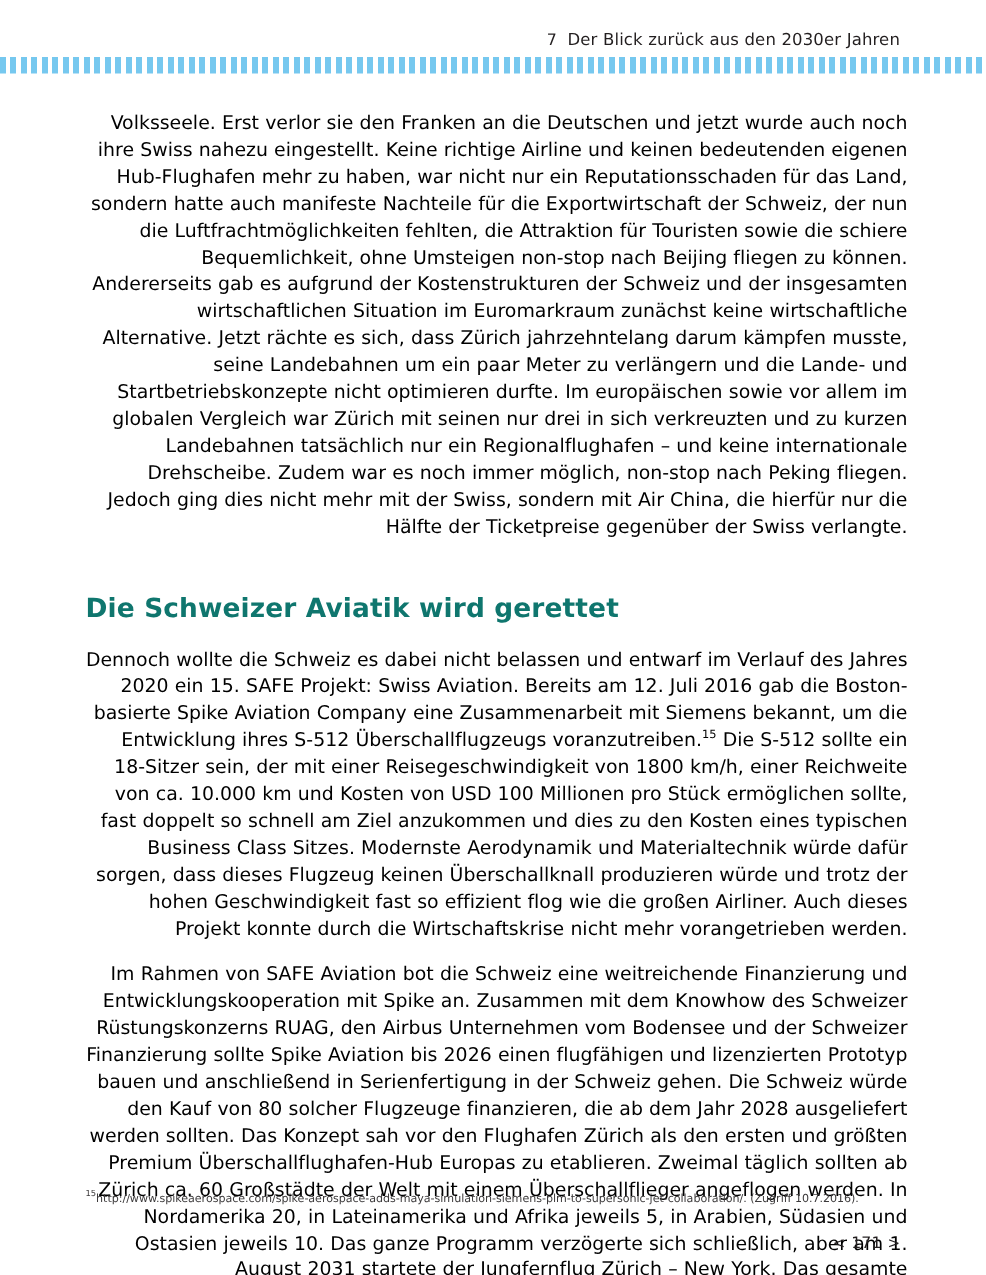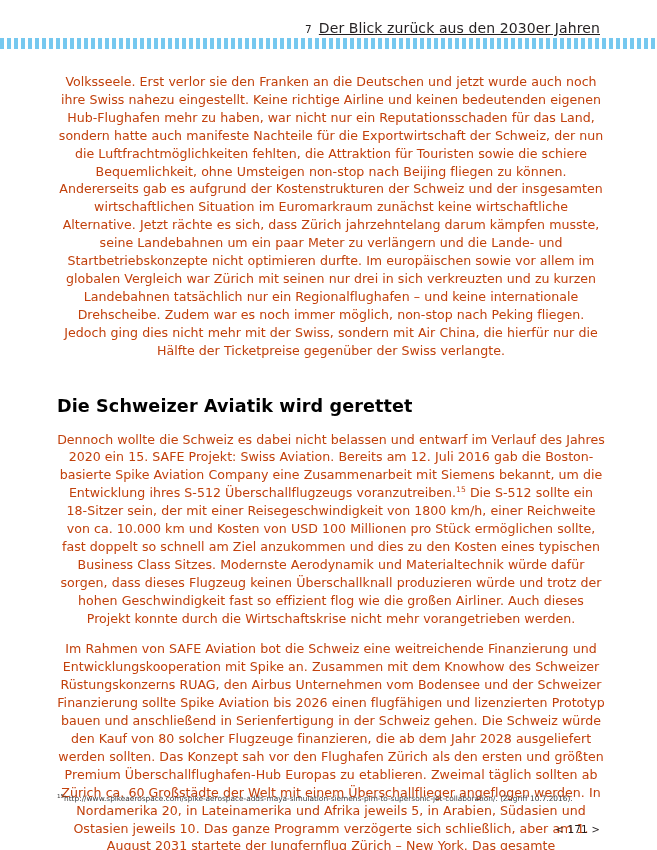--- a/index.html
+++ b/index.html
@@ -36,22 +36,21 @@
     color: #231f20;
     white-space: nowrap;
     display: flex;
     align-items: baseline;
     gap: 7px;
   }
   .running-head .chap-num {
     font-size: 10.5px;
   }
   .running-head .chap-title {
-    font-size: 14px;
-    text-decoration: underline;
+    font-size: 11px;
   }
 
   
   .rule-dashed {
     position: absolute;
     top: 38px;
     left: 0;
     width: 657px;
     height: 11px;
     background-image: repeating-linear-gradient(
@@ -68,41 +67,41 @@
     position: absolute;
     left: 57px;
     top: 73px;
     width: 548px;
   }
 
   p.body {
     margin: 0 0 0 0;
     font-size: 12.6px;
     line-height: 17.9px;
-    text-align: center;
-    color: #c2410c;
+    text-align: right;
+    color: #000000;
     letter-spacing: 0.01px;
     word-spacing: 0.1px;
   }
   p.body + p.body {
     margin-top: 13px;
   }
 
   sup.fn {
     font-size: 7.6px;
     vertical-align: super;
     line-height: 0;
   }
 
   h2.section-heading {
     margin: 36px 0 14px 0;
     font-size: 17.6px;
     line-height: 21px;
     font-weight: bold;
-    color: #000000;
+    color: #0f766e;
     letter-spacing: 0.1px;
   }
 
   
   .footnote {
     position: absolute;
     left: 57px;
     top: 793px;
     width: 560px;
     font-size: 7.4px;

